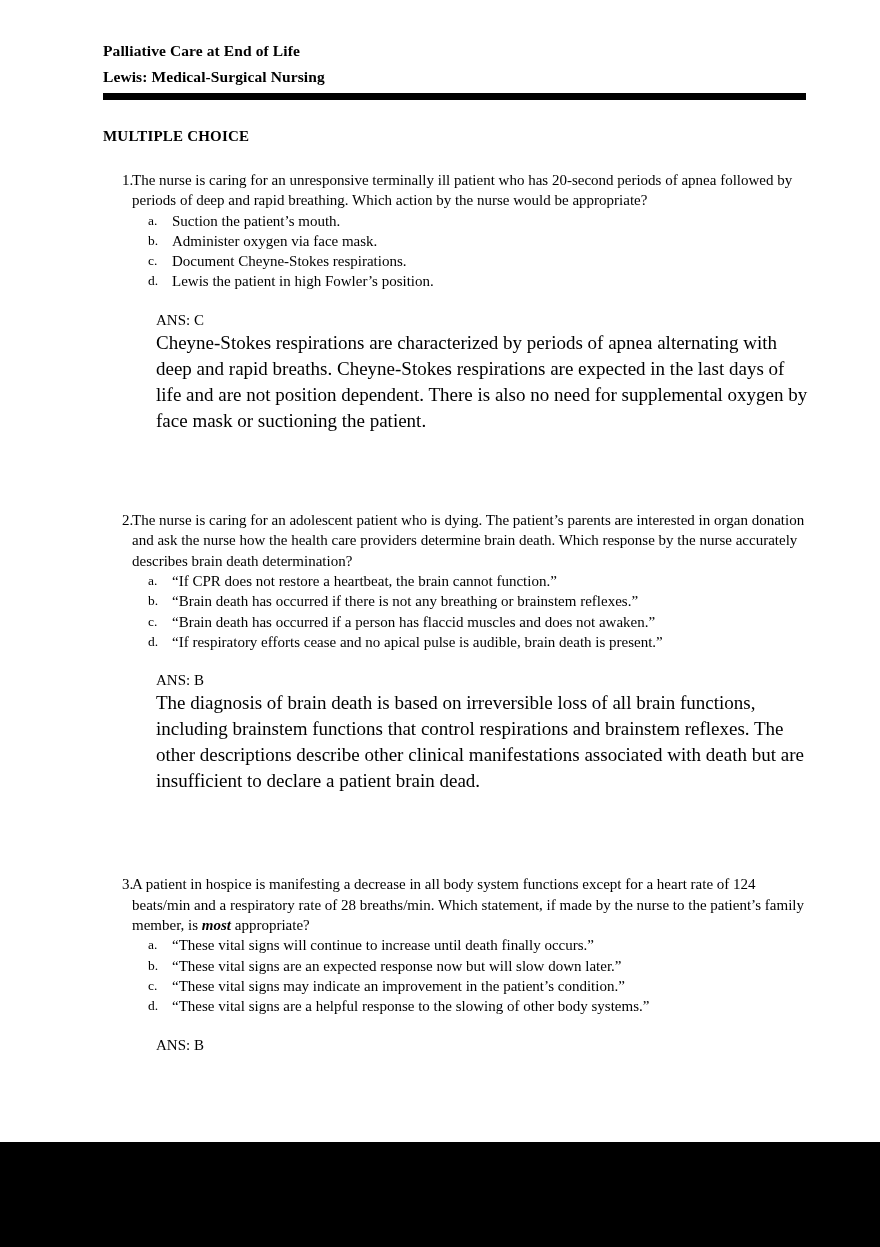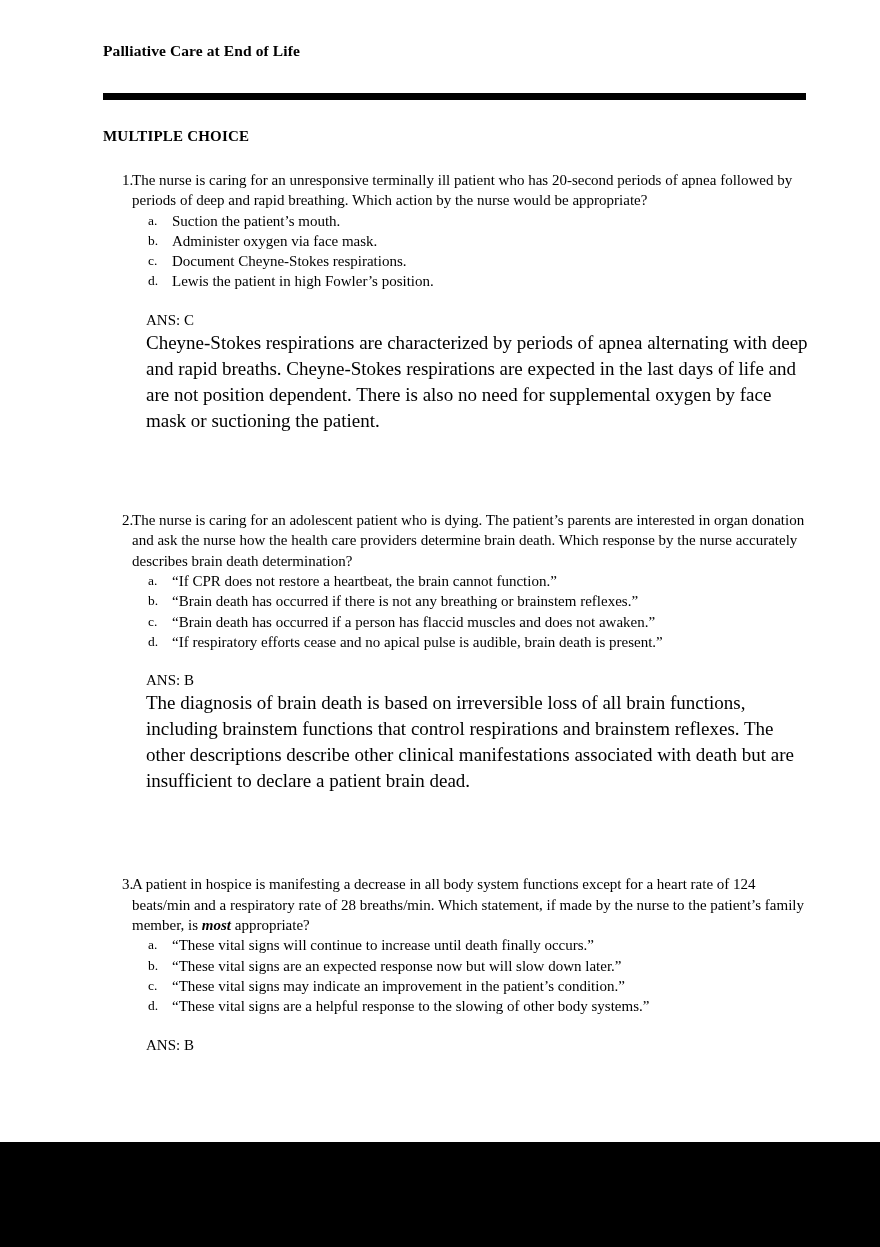--- a/index.html
+++ b/index.html
@@ -103,21 +103,21 @@
     top: 0;
     width: 20px;
     font-size: 13.5px;
     line-height: 20.3px;
   }
   .opt-text {
     display: block;
   }
 
   .answer-block {
-    margin-left: 24px;
+    margin-left: 34px;
     margin-top: 18px;
     font-size: 15px;
     line-height: 20.3px;
   }
   .ans-line {
     font-size: 15px;
     line-height: 20.3px;
   }
   .ans-rationale {
     font-size: 19px;
@@ -137,20 +137,21 @@
     background: #000000;
   }
 </style>
 </head>
 <body>
 
 <div class="page">
 
   <div class="doc-header">
     <div class="doc-title">Palliative Care at End of Life</div>
+    <div class="doc-title">Lewis: Medical-Surgical Nursing</div>
   </div>
 
   <div class="header-rule"></div>
 
   <div class="section-heading">MULTIPLE CHOICE</div>
 
   <div class="question-list">
 
     <div class="question">
       <span class="q-number">1.</span>

